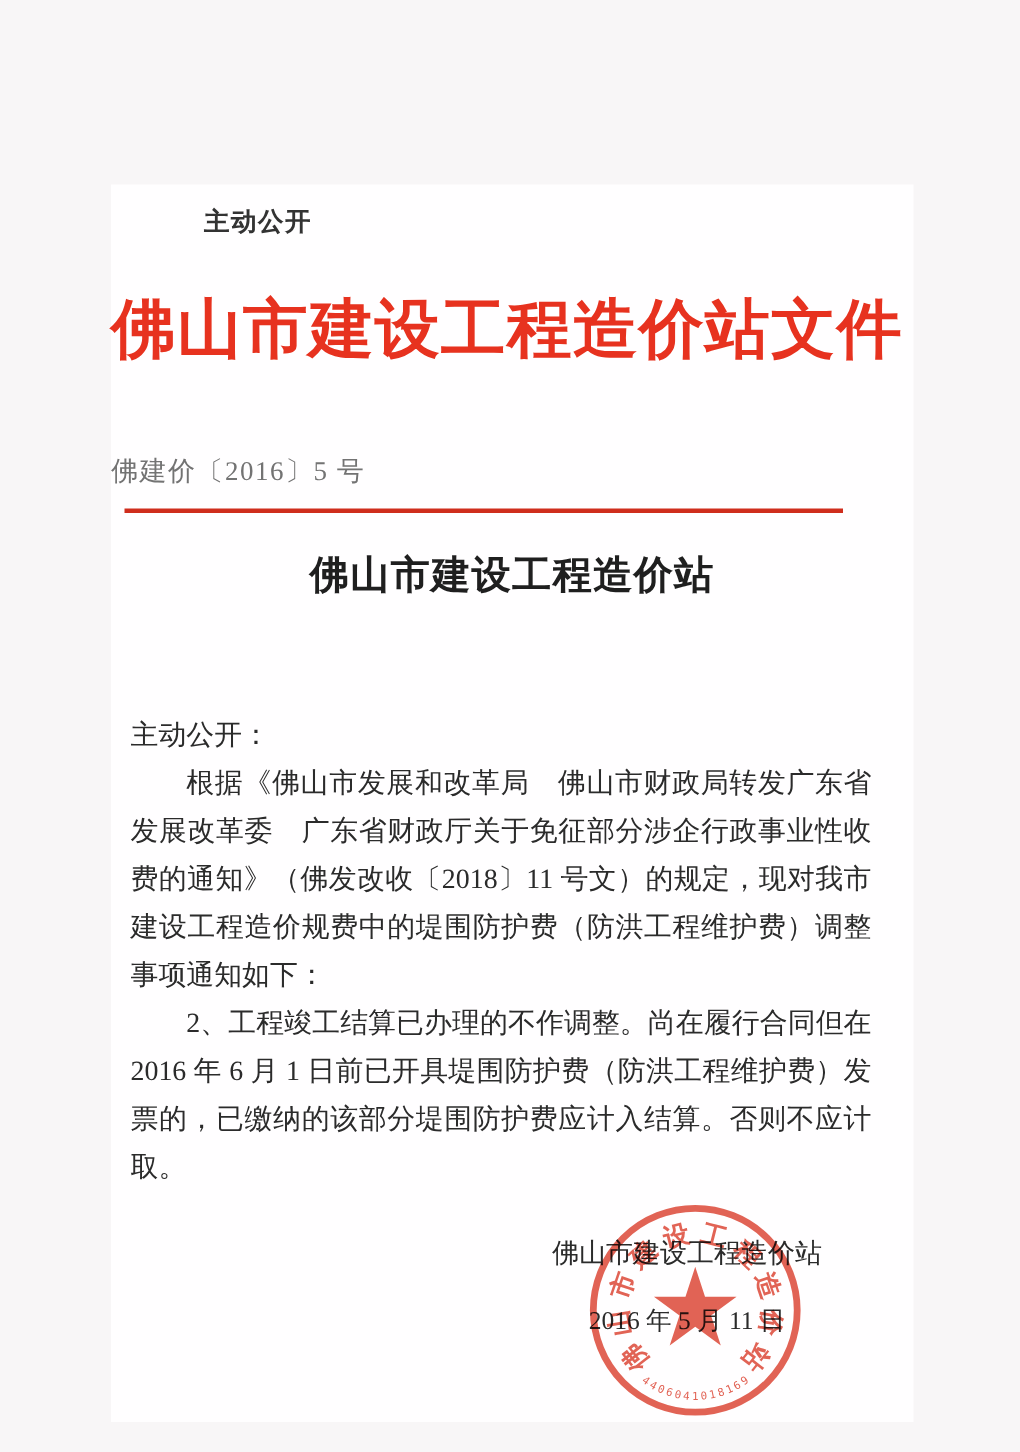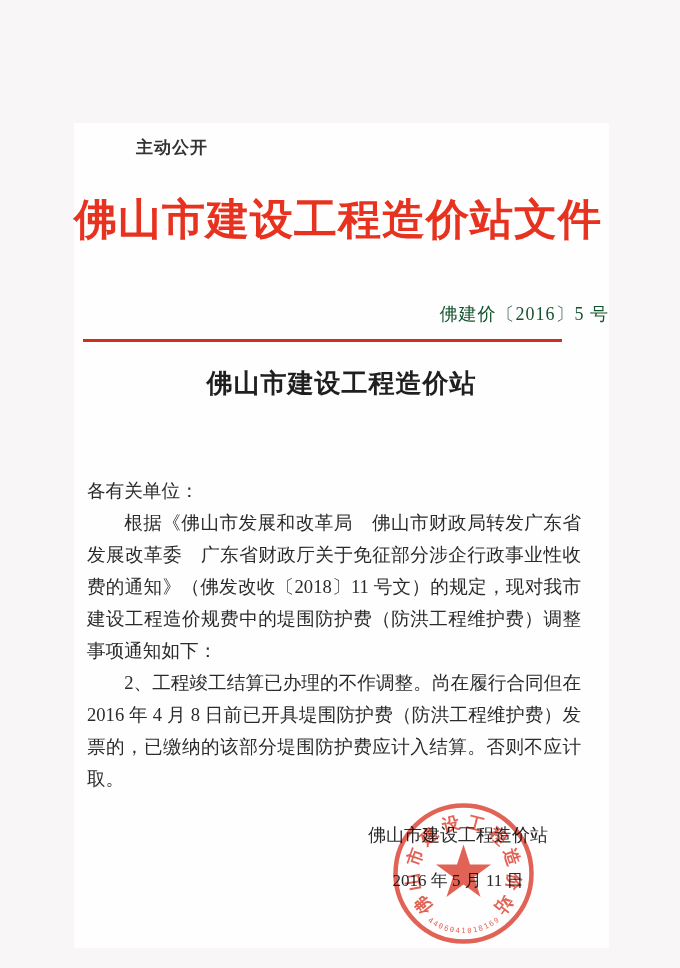--- a/index.html
+++ b/index.html
@@ -43,24 +43,24 @@
     font-size:43px;
     font-weight:bold;
     letter-spacing:1px;
     color:var(--accent-red);
     white-space:nowrap;
   }
   .doc-number{
     position:absolute;
     left:0;top:179px;
     width:100%;
-    text-align:right;
+    text-align:left;
     font-size:18px;
     letter-spacing:1px;
-    color:#14532d;
+    color:#737373;
   }
   .red-rule{
     position:absolute;
     left:9px;top:216px;
     width:479px;height:3px;
     background:var(--rule-red);
   }
   .doc-title{
     position:absolute;
     left:0;top:243px;
@@ -130,23 +130,23 @@
 
   <div class="doc-number">佛建价〔2016〕5 号</div>
 
   <div class="red-rule"></div>
 
   <div class="doc-title">
     <div>佛山市建设工程造价站</div>
   </div>
 
   <div class="body-text">
-    <p class="salutation">各有关单位：</p>
+    <p class="salutation">主动公开：</p>
     <p class="para">根据《佛山市发展和改革局　佛山市财政局转发广东省发展改革委　广东省财政厅关于免征部分涉企行政事业性收费的通知》（佛发改收〔2018〕11 号文）的规定，现对我市建设工程造价规费中的堤围防护费（防洪工程维护费）调整事项通知如下：</p>
-    <p class="para">2、工程竣工结算已办理的不作调整。尚在履行合同但在 2016 年 4 月 8 日前已开具堤围防护费（防洪工程维护费）发票的，已缴纳的该部分堤围防护费应计入结算。否则不应计取。</p>
+    <p class="para">2、工程竣工结算已办理的不作调整。尚在履行合同但在 2016 年 6 月 1 日前已开具堤围防护费（防洪工程维护费）发票的，已缴纳的该部分堤围防护费应计入结算。否则不应计取。</p>
   </div>
 
   <div class="sig-org">佛山市建设工程造价站</div>
 
   <div class="sig-date">2016 年 5 月 11 日</div>
 
   <div class="seal">
     <svg viewBox="0 0 160 160" xmlns="http://www.w3.org/2000/svg">
       <circle class="ring" cx="80" cy="80" r="75"></circle>
       <polygon class="star" points="80,48 87.2,70.1 110.4,70.1 91.6,83.8 98.8,105.9 80,92.2 61.2,105.9 68.4,83.8 49.6,70.1 72.8,70.1"></polygon>

